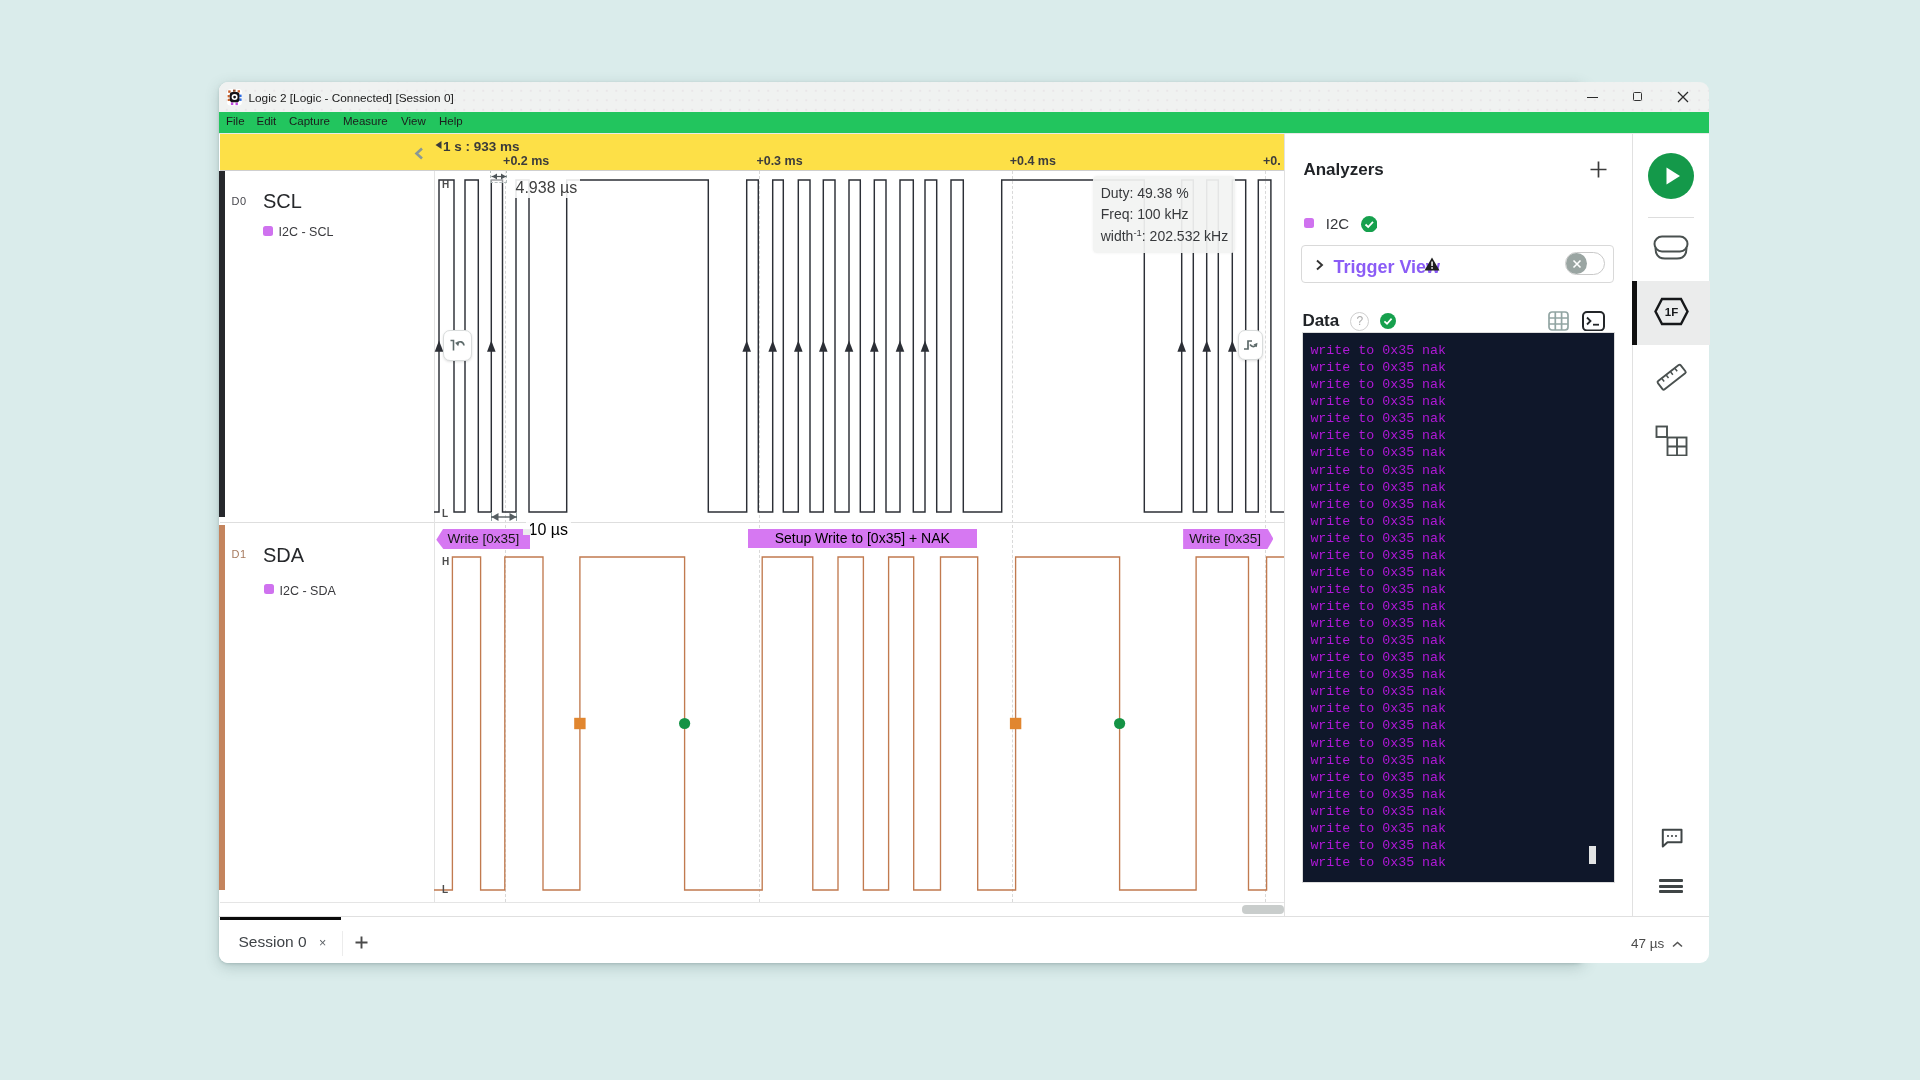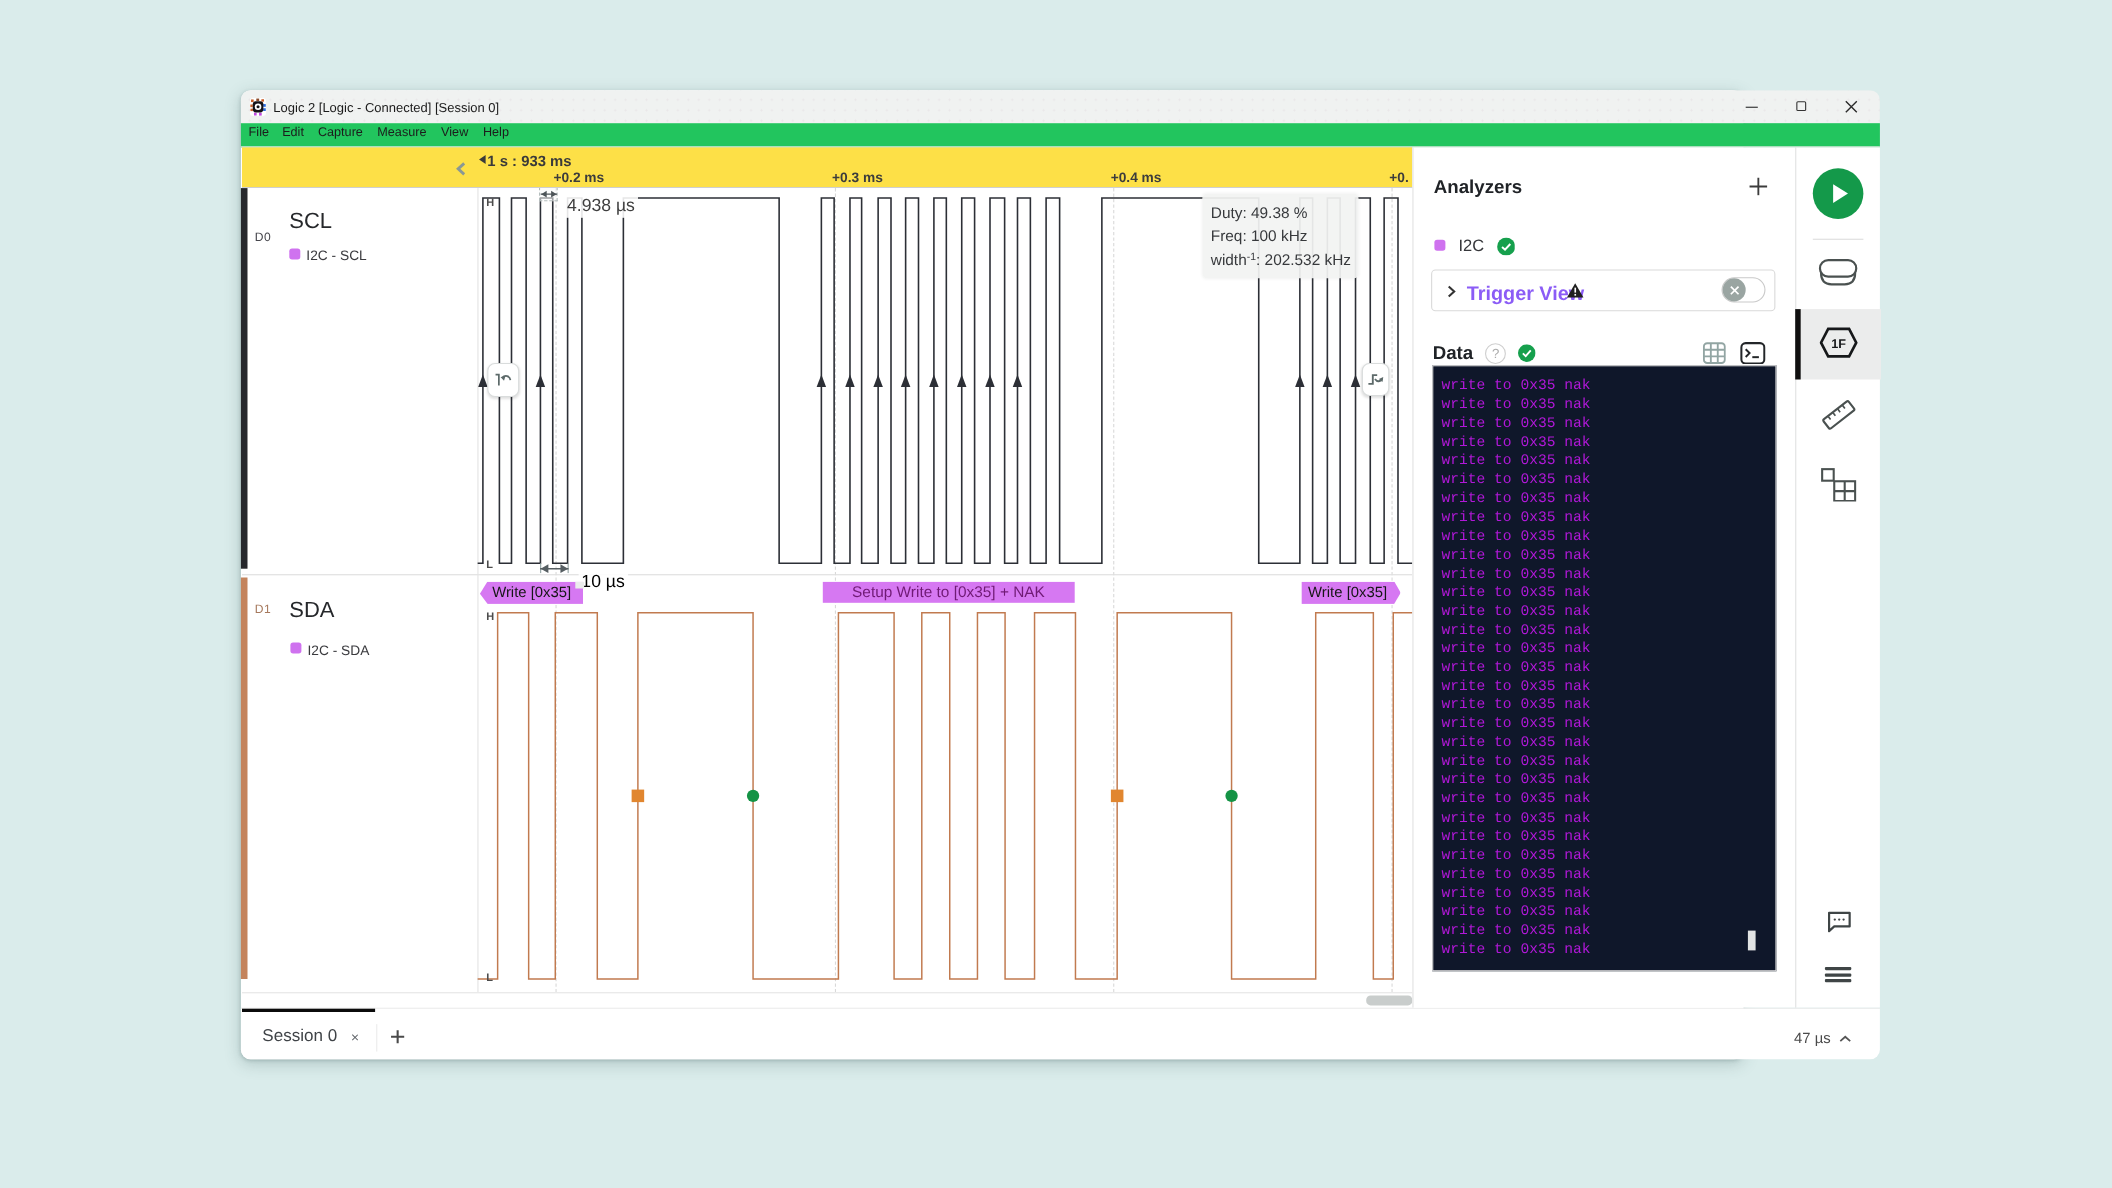--- a/index.html
+++ b/index.html
@@ -90,21 +90,21 @@
   <div id="wavearea">
     <div class="gridline" style="left:285.2px"></div>
     <div class="gridline" style="left:538.5px"></div>
     <div class="gridline" style="left:791.8px"></div>
     <div class="gridline" style="left:1045.1px"></div>
 
     <div class="abs" style="left:0;top:351.5px;width:1064px;height:1.4px;background:#dedede"></div>
 
     <div class="abs" style="left:214px;top:0;width:1px;height:731px;background:#e3e3e3"></div>
 
-    <div class="abs" style="left:11.5px;top:39px;font-size:11px;color:#46464c;letter-spacing:0.5px">D0</div>
+    <div class="abs" style="left:11.5px;top:24px;font-size:11px;color:#46464c;letter-spacing:0.5px">D0</div>
     <div class="abs" style="left:43px;top:19px;font-size:20px;color:#26282b">SCL</div>
     <div class="abs" style="left:43px;top:55px;width:9.5px;height:10px;border-radius:2.5px;background:#cf72ef"></div>
     <div class="abs" style="left:58.5px;top:54.5px;font-size:12.5px;color:#3a3a3e">I2C - SCL</div>
 
     <div class="abs" style="left:11.5px;top:377px;font-size:11px;color:#a6795d;letter-spacing:0.5px">D1</div>
     <div class="abs" style="left:43px;top:373px;font-size:20px;color:#26282b">SDA</div>
     <div class="abs" style="left:44px;top:413.5px;width:9.5px;height:10px;border-radius:2.5px;background:#cf72ef"></div>
     <div class="abs" style="left:59.5px;top:413px;font-size:12.5px;color:#3a3a3e">I2C - SDA</div>
 
     <svg class="abs" style="left:214px;top:0.5px" width="852" height="731" viewBox="0 0 852 731">
@@ -168,21 +168,21 @@
         <path d="M5,18 H9 V10 H13"></path>
         <path d="M11,13.5 C13,16.5 16,16 17.5,13.5"></path>
         </g>
           <polygon points="17.8,16.2 14.5,13.6 18.5,11.8" fill="#5d6a6a"></polygon>
       </svg>
     </div>
 
     <div class="abs" style="left:216.3px;top:358px;width:94px;height:20.5px;background:#d678f2;clip-path:polygon(7px 0,100% 0,100% 100%,7px 100%,0 55%);"></div>
     <div class="abs" style="left:216.3px;top:358px;width:94px;height:20.5px;font-size:13.5px;color:#161616;text-align:center;line-height:20px">Write [0x35]</div>
     <div class="abs" style="left:302.5px;top:358px;width:8px;height:6.3px;background:#ebecec"></div>
-    <div class="abs" style="left:527.9px;top:358.2px;width:228.7px;height:19.8px;background:#d678f2;font-size:14px;color:#701a75;text-align:center;line-height:19.5px">Setup Write to [0x35] + NAK</div>
+    <div class="abs" style="left:527.9px;top:358.2px;width:228.7px;height:19.8px;background:#d678f2;font-size:14px;color:#000000;text-align:center;line-height:19.5px">Setup Write to [0x35] + NAK</div>
     <div class="abs" style="left:963.1px;top:358px;width:90.3px;height:20.5px;background:#d678f2;clip-path:polygon(0 0,calc(100% - 6px) 0,100% 50%,calc(100% - 6px) 100%,0 100%);"></div>
     <div class="abs" style="left:963.1px;top:358px;width:84px;height:20.5px;font-size:13.5px;color:#161616;text-align:center;line-height:20px">Write [0x35]</div>
 
     <div class="abs" style="left:872.7px;top:5.5px;width:142.5px;height:77px;background:rgba(242,243,242,.93);border-radius:4px;box-shadow:0 0 3px rgba(0,0,0,.06);padding:7px 0 0 8px;font-size:14px;color:#37393c;line-height:21.4px">Duty: 49.38 %<br>Freq: 100 kHz<br>width<span style="font-size:9.5px;position:relative;top:-5px">-1</span>: 202.532 kHz</div>
 
   </div>
   <div id="scrollrow">
     <div class="abs" style="left:1022px;top:2px;width:42px;height:9px;background:#c9cdcc;border-radius:4px"></div>
   </div>
 

